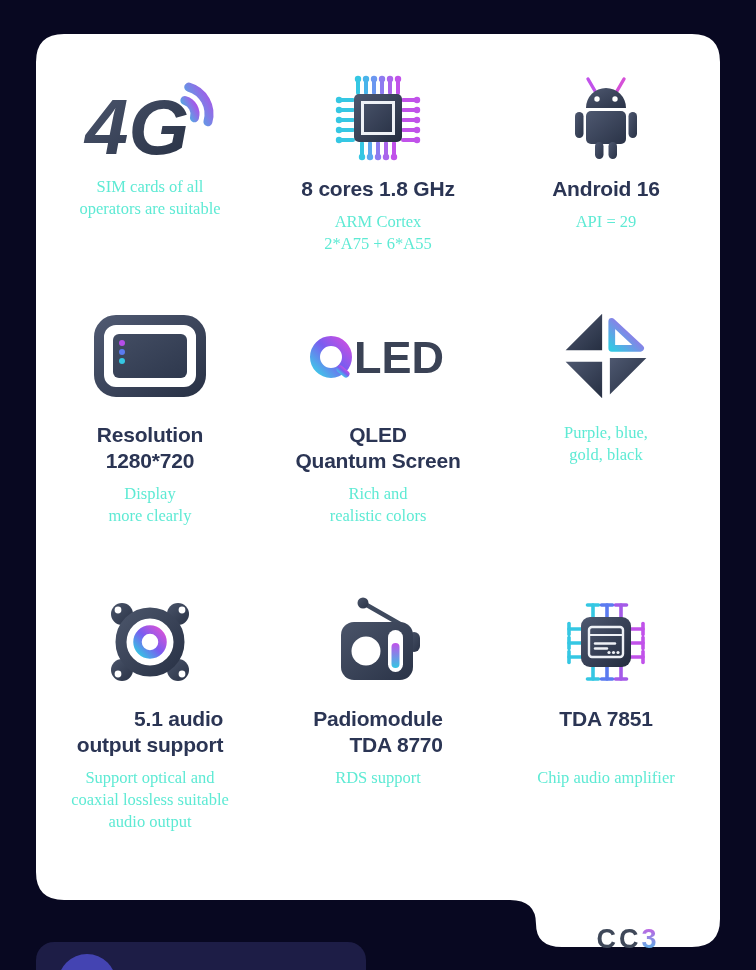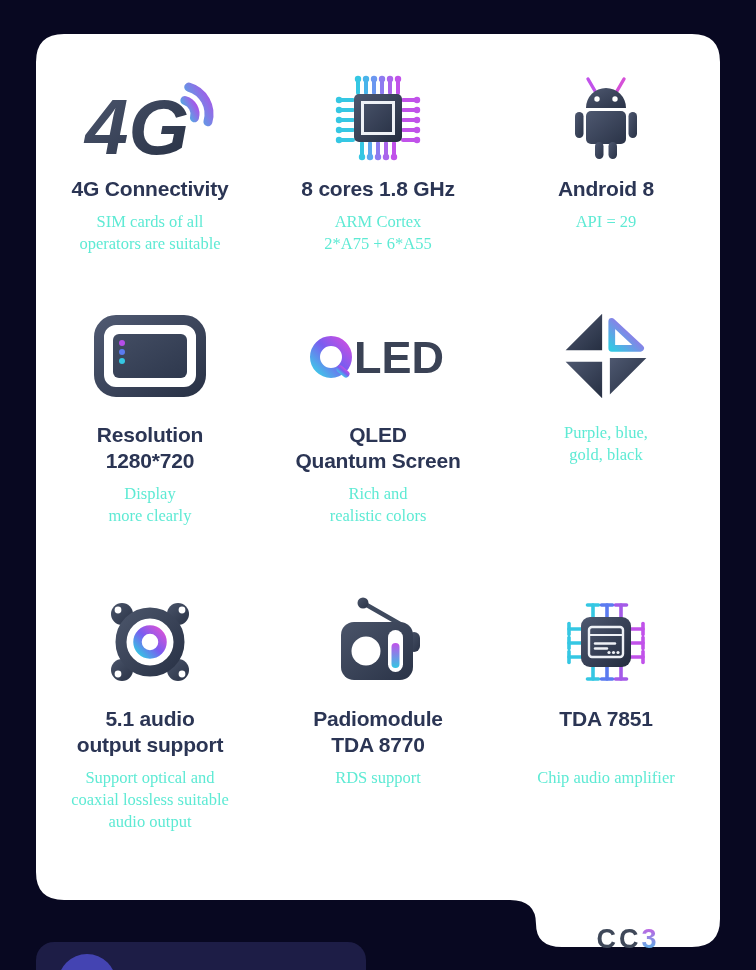--- a/index.html
+++ b/index.html
@@ -22,21 +22,21 @@
   .icon-box{display:flex;align-items:center;justify-content:flex-start;}
   .r1 .icon-box{height:96px;margin-bottom:10px;}
   .r2 .icon-box{height:84px;margin-bottom:24px;}
   .r3 .icon-box{height:96px;margin-bottom:16px;}
   .title{
     margin:0 0 7px 0;font-size:21px;font-weight:bold;color:#2b3554;
     line-height:1.22;white-space:pre-line;letter-spacing:-0.2px;
   }
   .r1 .title{min-height:28px;}
   .r2 .title{min-height:54px;}
-  .r3 .title{min-height:54px;}
+  .r3 .title{min-height:54px;text-align:right;}
   .subtitle{
     margin:0;font-size:16.5px;color:#5eead4;line-height:1.32;white-space:pre-line;font-family:Liberation Serif, serif;
   }
   .brand-tab{
     position:absolute;left:536px;top:892px;width:184px;height:46px;z-index:2;
     display:flex;align-items:center;justify-content:center;margin-top:24px;
   }
   .brand{font-size:27px;font-weight:bold;letter-spacing:3px;}
   .brand .cc{color:#3f4859;}
   .brand .three{
@@ -71,21 +71,20 @@
               <stop offset="1" stop-color="#b44ae8"></stop>
             </linearGradient>
         </defs>
         <text x="2" y="84" font-size="78" font-weight="bold" font-style="italic" fill="url(#g1d)">4G</text>
         <g transform="rotate(16 98 44)">
           <path d="M98,30 A14,14 0 0 1 112,44" fill="none" stroke="url(#g1a)" stroke-width="9" stroke-linecap="round"></path>
           <path d="M98,16 A28,28 0 0 1 126,44" fill="none" stroke="url(#g1a)" stroke-width="9" stroke-linecap="round"></path>
         </g>
       </svg>
     </div>
-    <h3 class="title">4G Connectivity</h3>
     <p class="subtitle">SIM cards of all
 operators are suitable</p>
   </div>
 
   <div class="cell r1">
     <div class="icon-box">
       <svg width="104" height="104" viewBox="0 0 104 104">
         <defs>
           <linearGradient id="g2d" x1="0" y1="0" x2="1" y2="1">
               <stop offset="0" stop-color="#4e5870"></stop>
@@ -163,21 +162,21 @@
         <path d="M36,38 A20,20 0 0 1 76,38 Z" fill="url(#g3d)"></path>
         <circle cx="47" cy="29" r="2.7" fill="#ffffff"></circle>
         <circle cx="65" cy="29" r="2.7" fill="#ffffff"></circle>
         <rect x="36" y="41" width="40" height="33" rx="5" fill="url(#g3d)"></rect>
         <rect x="25" y="42" width="8.5" height="26" rx="4.2" fill="url(#g3d)"></rect>
         <rect x="78.5" y="42" width="8.5" height="26" rx="4.2" fill="url(#g3d)"></rect>
         <rect x="45" y="72" width="8.5" height="17" rx="4.2" fill="url(#g3d)"></rect>
         <rect x="58.5" y="72" width="8.5" height="17" rx="4.2" fill="url(#g3d)"></rect>
       </svg>
     </div>
-    <h3 class="title">Android 8</h3>
+    <h3 class="title">Android 16</h3>
     <p class="subtitle">API = 29</p>
   </div>
 
   <div class="cell r2">
     <div class="icon-box">
       <svg width="118" height="88" viewBox="0 0 118 88">
         <defs>
           <linearGradient id="g4d" x1="0" y1="0" x2="1" y2="1">
               <stop offset="0" stop-color="#4e5870"></stop>
               <stop offset="1" stop-color="#2a3347"></stop>

